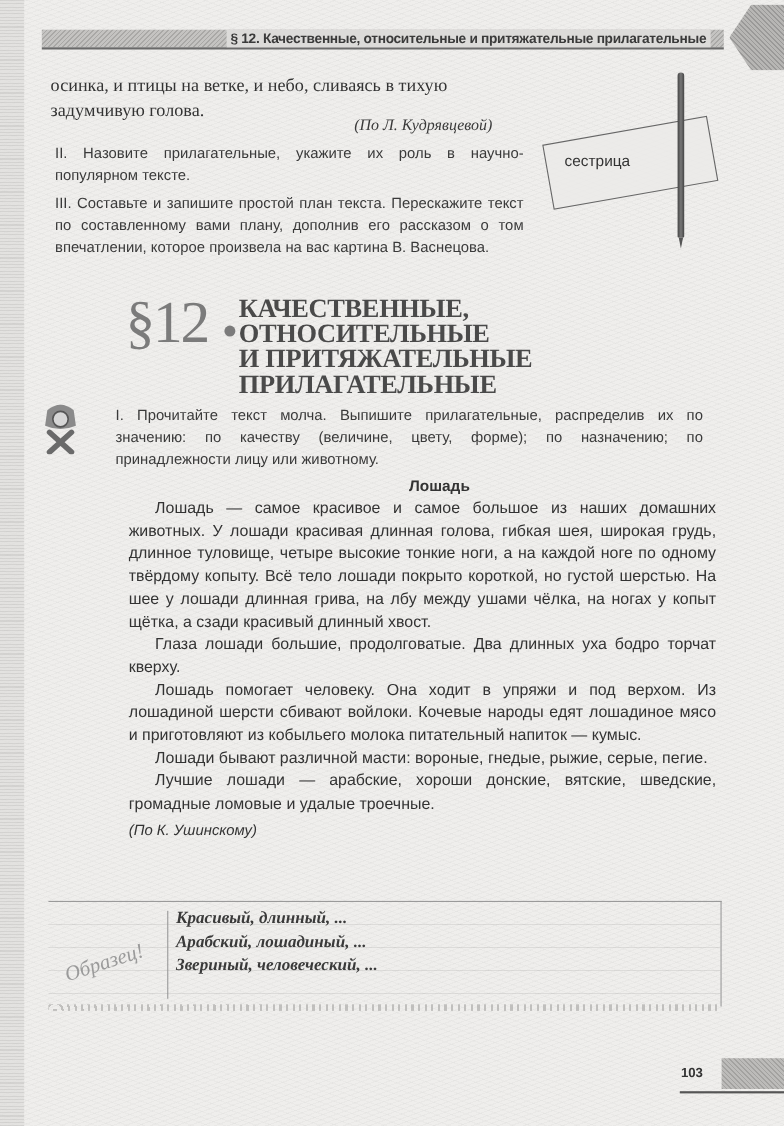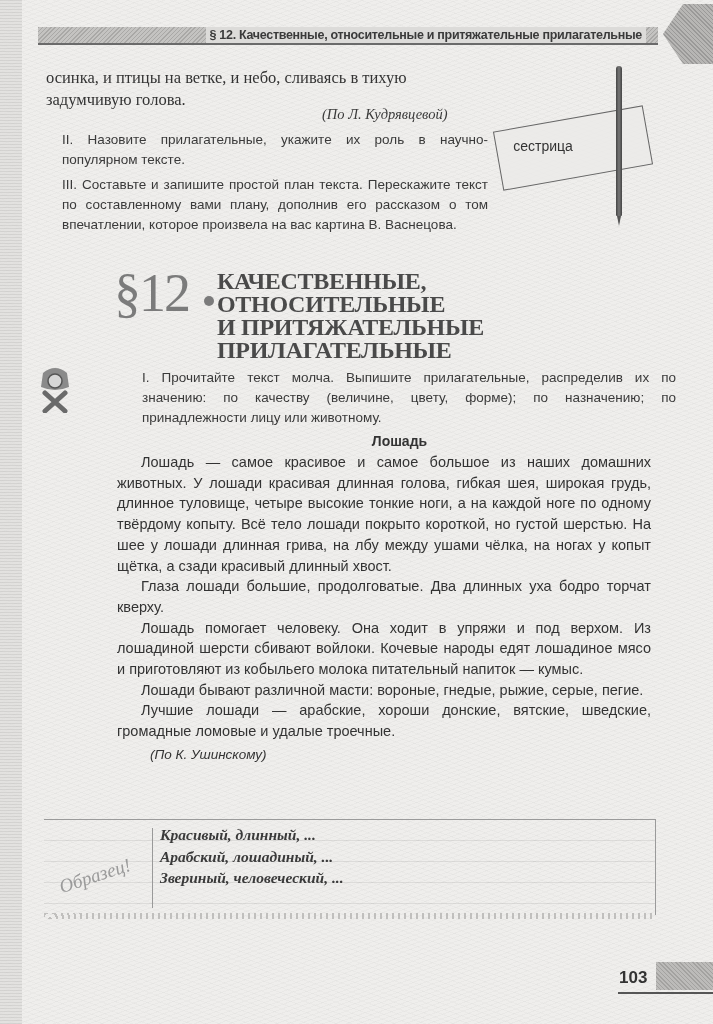--- a/index.html
+++ b/index.html
@@ -43,21 +43,21 @@
     position: absolute; left: 46px;
     font-family: "Liberation Serif", serif; font-size: 16.5px; line-height: 22px;
     color: #333;
   }
   .author {
     position: absolute; font-family: "Liberation Serif", serif; font-style: italic;
     font-size: 14.5px; color: #3a3a3a;
   }
   .task {
     position: absolute; font-family: "Liberation Sans", sans-serif;
-    font-size: 13.5px; line-height: 20px; color: #3a3a3a; text-align: justify; margin-left: 12px;
+    font-size: 13.5px; line-height: 20px; color: #3a3a3a; text-align: justify;
   }
   
   .card {
     position: absolute; left: 497px; top: 118px; width: 150px; height: 58px;
     border: 1.5px solid #666; transform: rotate(-10deg);
     background: rgba(235,234,232,0.8);
   }
   .card-text {
     position: absolute; left: 16px; top: 14px; font-size: 14px; color: #333;
     font-family: "Liberation Sans", sans-serif; transform: rotate(10deg);
@@ -93,21 +93,21 @@
   .story-title {
     position: absolute; left: 0; width: 713px; top: 433px; text-align: center;
     font-weight: bold; font-size: 14px; color: #333;
     padding-left: 86px; box-sizing: border-box;
   }
   .story {
     position: absolute; left: 117px; top: 452px; width: 534px;
     font-size: 14.5px; line-height: 20.7px; color: #333;
   }
   .story p { margin: 0; text-indent: 24px; text-align: justify; text-align-last: left; }
-  .story .attr { text-align: right; font-style: italic; font-size: 13.5px; margin-top: 3px; text-indent: 0; margin-left: 33px; }
+  .story .attr { text-align: right; font-style: italic; font-size: 13.5px; margin-top: 3px; text-indent: 0; }
   
   .sample-box {
     position: absolute; left: 44px; top: 819px; width: 611px; height: 95px;
     border-top: 1px solid #9a9a9a; border-right: 1px solid #9a9a9a;
     background: repeating-linear-gradient(180deg, transparent 0 20px, rgba(0,0,0,0.08) 20px 21px);
   }
   .sample-box::after {
     content: ""; position: absolute; left: 0; right: 0; bottom: -4px; height: 6px;
     background: repeating-radial-gradient(circle at 6px 6px, #b5b4b2 0 2px, transparent 2px 6px);
     opacity: .8;
@@ -119,21 +119,21 @@
     position: absolute; left: 58px; top: 865px;
     font-family: "Liberation Serif", serif; font-style: italic; font-size: 19px;
     color: #9a9a9a; transform: rotate(-18deg);
   }
   .sample-lines {
     position: absolute; left: 160px; top: 824px;
     font-family: "Liberation Serif", serif; font-style: italic; font-weight: bold;
     font-size: 15.5px; line-height: 21.5px; color: #3a3a3a;
   }
   .page-num {
-    position: absolute; left: 619px; top: 968px; font-size: 17px; font-weight: bold; color: #333;
+    position: absolute; left: 619px; top: 968px; font-size: 12px; font-weight: bold; color: #333;
   }
   .page-num-bar {
     position: absolute; left: 618px; top: 992px; width: 95px; height: 2px; background: #555;
   }
   .page-num-tab {
     position: absolute; left: 656px; top: 962px; width: 57px; height: 28px;
     background: repeating-linear-gradient(45deg, #a3a2a0 0 1px, #bcbbb9 1px 3px);
   }
 </style>
 </head>
@@ -168,21 +168,21 @@
   <div>ПРИЛАГАТЕЛЬНЫЕ</div>
 </div>
 
 <div class="task-icon">
   <svg width="40" height="48" viewBox="0 0 40 48">
     <path d="M8 8 Q20 -2 32 8 L34 22 Q20 28 6 22 Z" fill="#8a8a8a"></path>
     <circle cx="20" cy="16" r="7" fill="#d6d6d6" stroke="#555" stroke-width="1.5"></circle>
     <path d="M10 28 L30 46 M30 28 L10 46" stroke="#6a6a6a" stroke-width="5" stroke-linecap="round"></path>
   </svg>
 </div>
-<div class="task" style="left:130px; top:368px; width:534px;">I. Прочитайте текст молча. Выпишите прилагательные, распределив их по значению: по качеству (величине, цвету, форме); по назначению; по принадлежности лицу или животному.</div>
+<div class="task" style="left:105px; top:368px; width:534px;">I. Прочитайте текст молча. Выпишите прилагательные, распределив их по значению: по качеству (величине, цвету, форме); по назначению; по принадлежности лицу или животному.</div>
 
 <div class="story-title">Лошадь</div>
 <div class="story">
   <p>Лошадь — самое красивое и самое большое из наших домашних животных. У лошади красивая длинная голова, гибкая шея, широкая грудь, длинное туловище, четыре высокие тонкие ноги, а на каждой ноге по одному твёрдому копыту. Всё тело лошади покрыто короткой, но густой шерстью. На шее у лошади длинная грива, на лбу между ушами чёлка, на ногах у копыт щётка, а сзади красивый длинный хвост.</p>
   <p>Глаза лошади большие, продолговатые. Два длинных уха бодро торчат кверху.</p>
   <p>Лошадь помогает человеку. Она ходит в упряжи и под верхом. Из лошадиной шерсти сбивают войлоки. Кочевые народы едят лошадиное мясо и приготовляют из кобыльего молока питательный напиток — кумыс.</p>
   <p>Лошади бывают различной масти: вороные, гнедые, рыжие, серые, пегие.</p>
   <p>Лучшие лошади — арабские, хороши донские, вятские, шведские, громадные ломовые и удалые троечные.</p>
   <p class="attr">(По К. Ушинскому)</p>
 </div>

